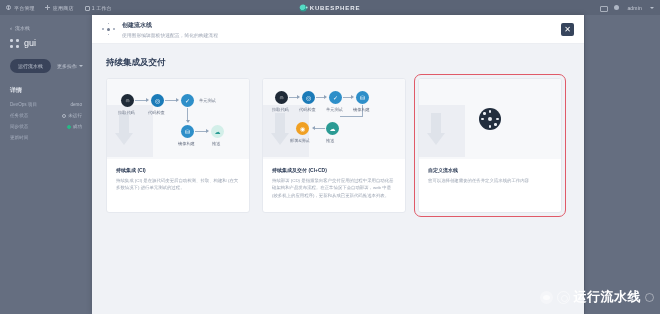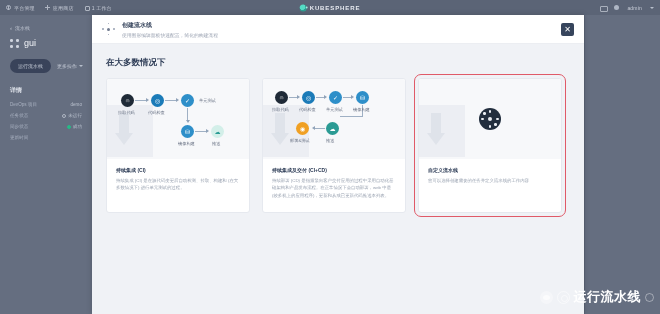--- a/index.html
+++ b/index.html
@@ -270,21 +270,21 @@
           <span class="s r"></span>
       </span>
       <span class="head-texts">
         <span class="head-title">创建流水线</span>
         <span class="head-sub">使用图形编辑面板快速配置，简化的构建流程</span>
       </span>
       <span class="close-btn">✕</span>
     </div>
 
     <div class="modal-body">
-      <div class="section-title">在大多数情况下</div>
+      <div class="section-title">持续集成及交付</div>
 
       <div class="cards">
 
         <div class="card">
           <div class="card-top">
             <span class="wm-arrow"></span>
             <div class="flow">
               <span class="node dark" style="left:14px;top:15px;">
                   <span class="glyph">⌾</span>
                 </span>

